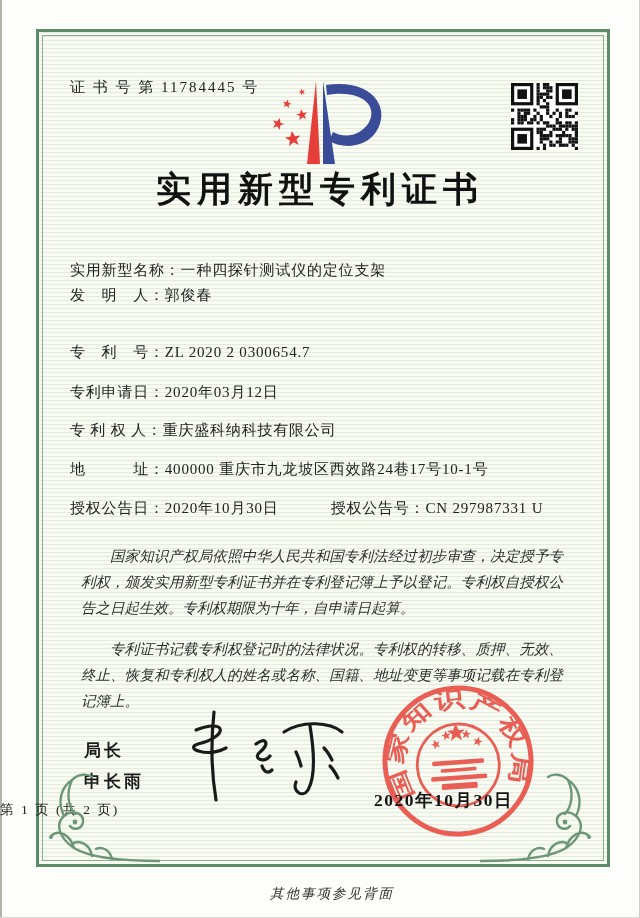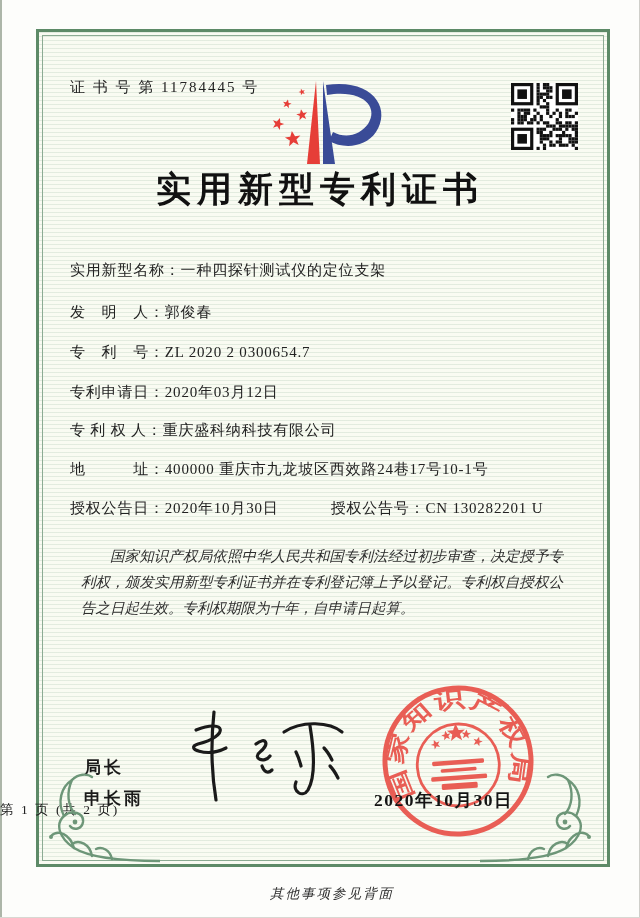--- a/index.html
+++ b/index.html
@@ -40,21 +40,21 @@
   .row .val{display:inline-block;}
   .row2-pair{margin-left:52px;}
 
   .paras{position:absolute;left:66px;top:528px;width:512px;}
   .paras p{
     margin:15px;font-size:14.5px;line-height:26px;text-align:justify;text-indent:2em;
     color:#2d2d2d;font-style:italic;
   }
 
   .sign-block{position:absolute;left:84px;top:735px;font-family:"Liberation Sans","DejaVu Sans",sans-serif;
-    font-size:17px;font-weight:700;letter-spacing:3px;color:#1a1a1a;line-height:31px;margin-top:17px;}
+    font-size:17px;font-weight:700;letter-spacing:3px;color:#1a1a1a;line-height:31px;}
   .signature{position:absolute;left:172px;top:706px;width:185px;height:100px;}
 
   .seal{position:absolute;left:378px;top:681px;width:160px;height:160px;opacity:.93;}
   .seal-date{
     position:absolute;left:374px;top:788px;font-size:17.5px;font-weight:600;
     letter-spacing:1.5px;color:#141414;z-index:4;
   }
 
   .page-num{position:absolute;left:0;top:801px;width:100%;font-size:13.5px;letter-spacing:2px;color:#222;}
   .back-note{position:absolute;left:0;top:885px;width:100%;text-align:center;font-size:13.5px;letter-spacing:2px;color:#2d2d2d;font-style:italic;margin-left:12px;}
@@ -239,41 +239,42 @@
       <rect x="30" y="60" width="3" height="3"></rect>
       <rect x="60" y="60" width="3" height="3"></rect>
     </g>
 </svg>
 
 <h1 class="title">实用新型专利证书</h1>
 
 <div class="row" style="top:261px">
   <span class="lbl">实用新型名称：</span><span class="val">一种四探针测试仪的定位支架</span>
 </div>
-<div class="row" style="top:303px">
+<div class="row" style="top:286px">
   <span class="lbl">发　明　人：</span><span class="val">郭俊春</span>
 </div>
 <div class="row" style="top:343px">
   <span class="lbl">专　利　号：</span><span class="val">ZL 2020 2 0300654.7</span>
 </div>
 <div class="row" style="top:383px">
   <span class="lbl">专利申请日：</span><span class="val">2020年03月12日</span>
 </div>
 <div class="row" style="top:421px">
   <span class="lbl">专 利 权 人：</span><span class="val">重庆盛科纳科技有限公司</span>
 </div>
 <div class="row" style="top:460px">
   <span class="lbl">地　　　址：</span><span class="val">400000 重庆市九龙坡区西效路24巷17号10-1号</span>
 </div>
 <div class="row" style="top:499px">
-  <span class="lbl">授权公告日：</span><span class="val">2020年10月30日</span><span class="lbl row2-pair">授权公告号：</span><span class="val">CN 130282201 U</span>
+  <span class="lbl">授权公告日：</span><span class="val">2020年10月30日</span><span class="lbl row2-pair">授权公告号：</span><span class="val">CN 297987331 U</span>
 </div>
 
 <div class="paras">
   <p>国家知识产权局依照中华人民共和国专利法经过初步审查，决定授予专利权，颁发实用新型专利证书并在专利登记簿上予以登记。专利权自授权公告之日起生效。专利权期限为十年，自申请日起算。</p>
+  <p>专利证书记载专利权登记时的法律状况。专利权的转移、质押、无效、终止、恢复和专利权人的姓名或名称、国籍、地址变更等事项记载在专利登记簿上。</p>
 </div>
 
 <div class="sign-block">
   <div>局长</div>
   <div>申长雨</div>
 </div>
 
 <svg class="signature" viewBox="0 0 185 100" aria-hidden="true">
   <g fill="none" stroke="#1a1a1a" stroke-width="3.2" stroke-linecap="round" stroke-linejoin="round">
     <path d="M42,6 C39,34 39,64 44,94"></path>

